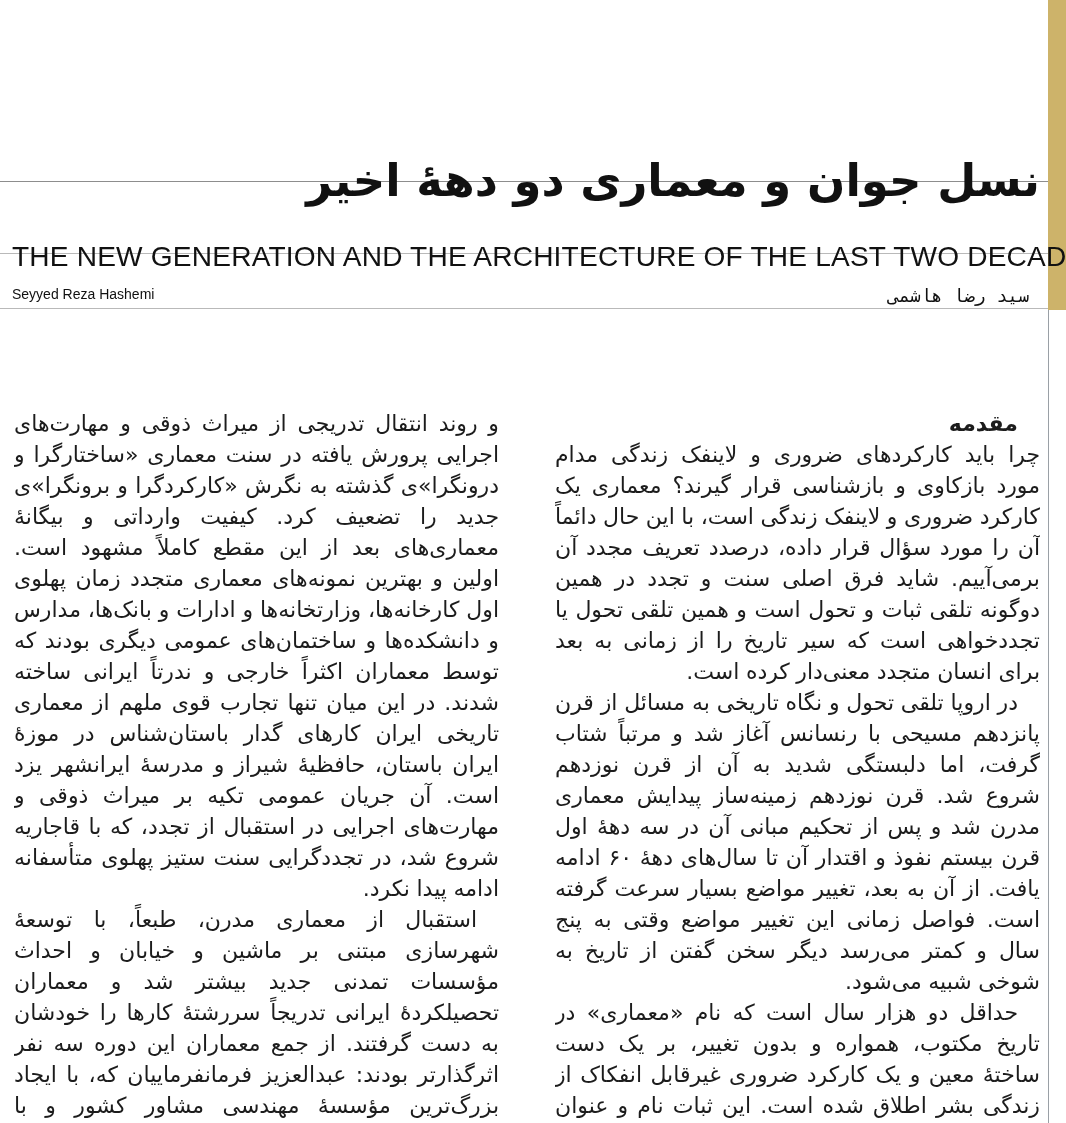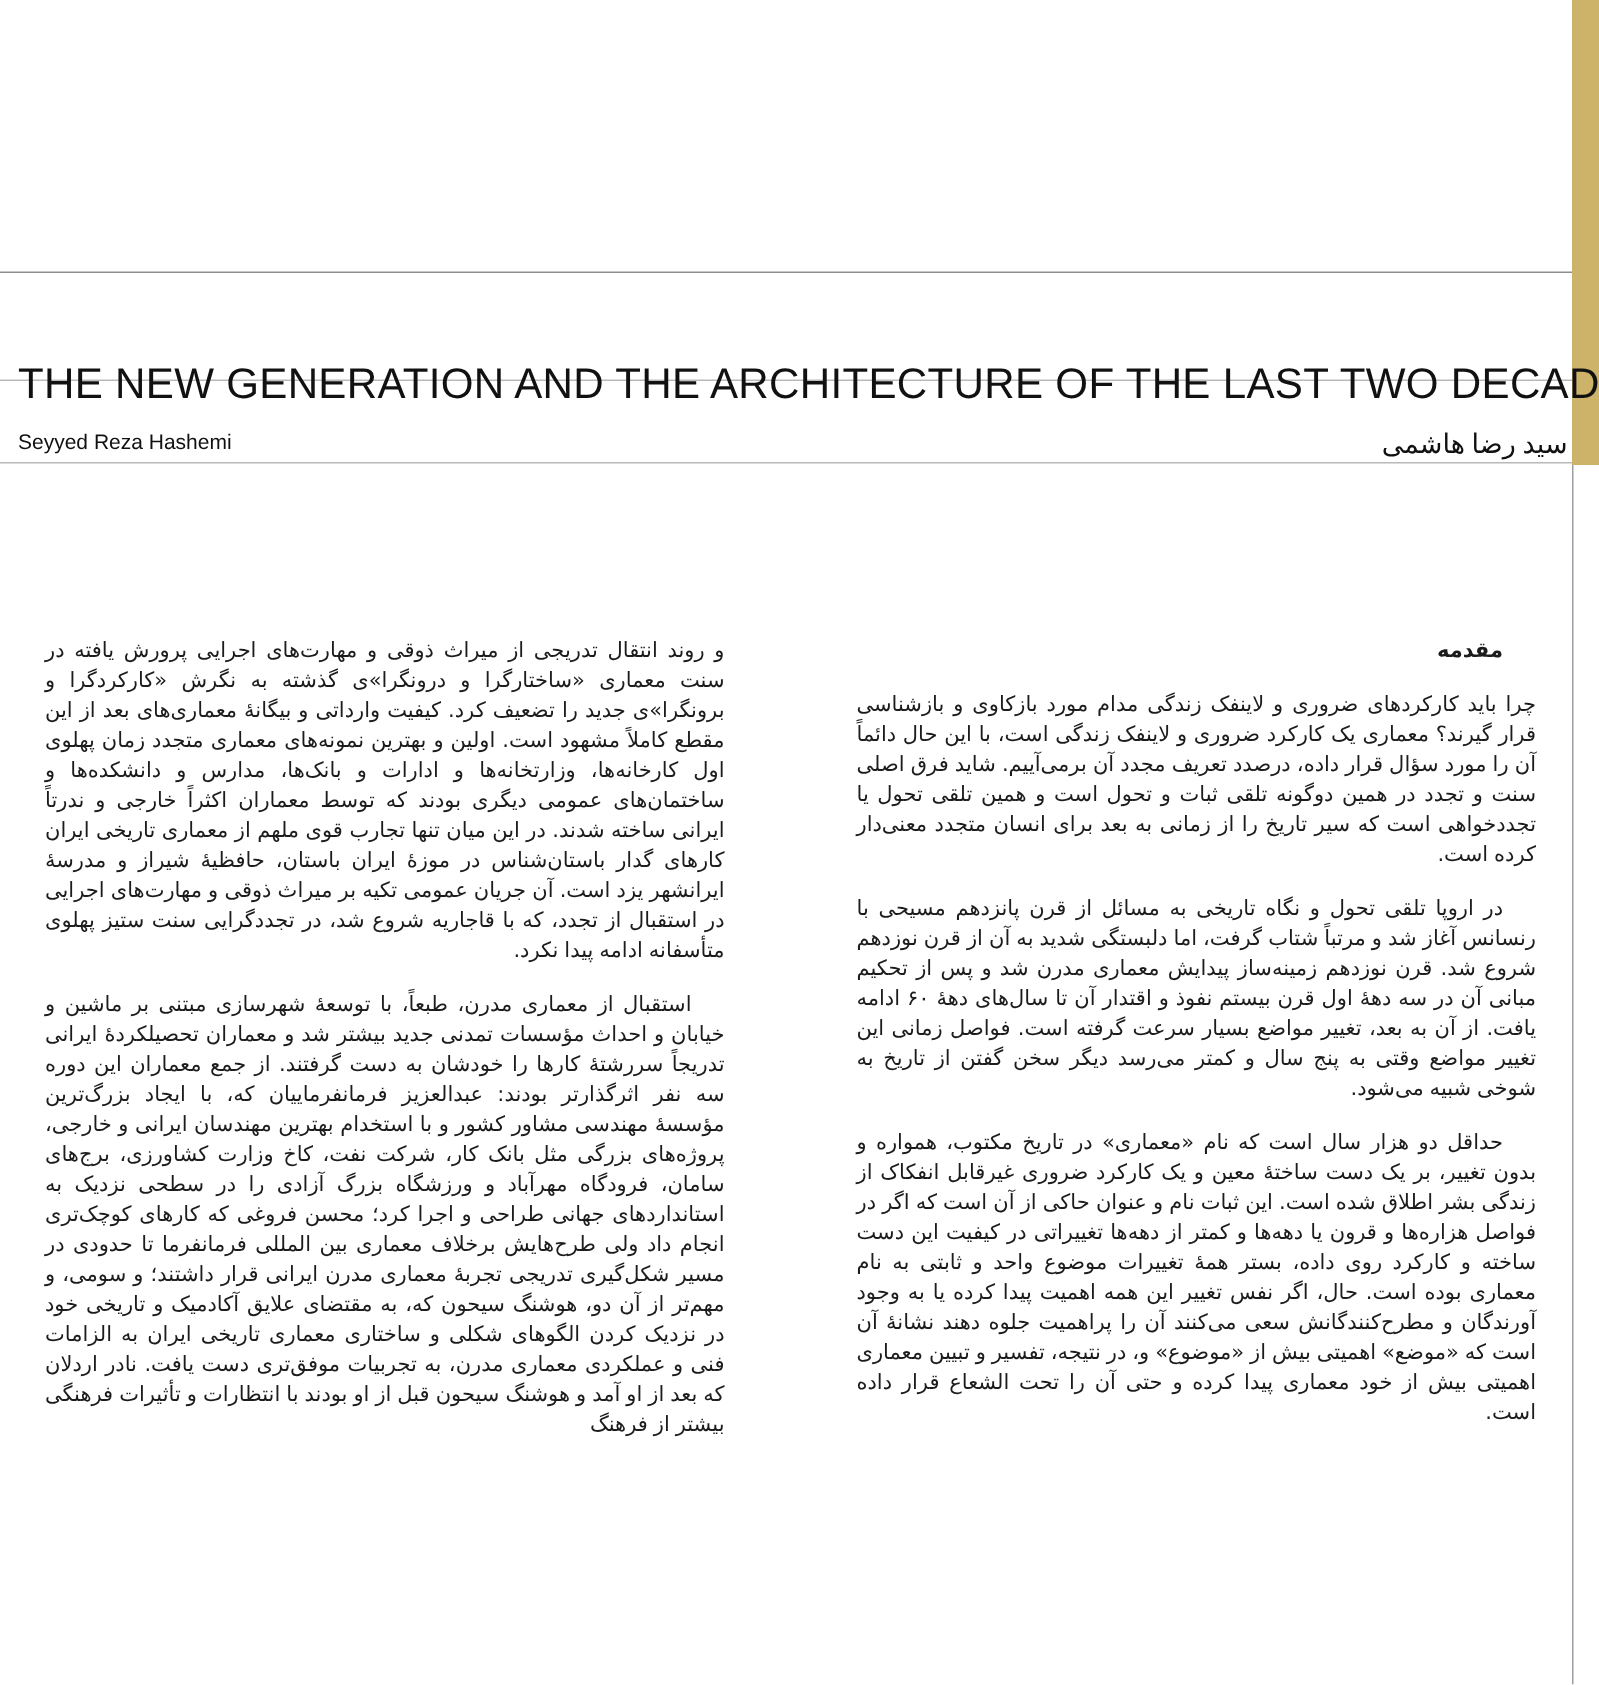--- a/index.html
+++ b/index.html
@@ -90,23 +90,23 @@
     top: 286px;
     font-family: "Liberation Sans", sans-serif;
     font-size: 14px;
     font-weight: 400;
     color: #111111;
     direction: ltr;
   }
 
   #author-fa {
     position: absolute;
-    right: 3px;
+    right: 19px;
     top: 285px;
-    font-family: Liberation Serif, serif;
+    font-family: Liberation Mono, monospace;
     font-size: 18px;
     font-weight: 400;
     color: #111111;
     direction: rtl;
     white-space: nowrap;
   }
 
   
   #body-cols {
     position: absolute;
@@ -124,24 +124,24 @@
     height: 715px;
     overflow: hidden;
     direction: rtl;
     text-align: justify;
     text-justify: inter-word;
   }
   #col-right { right: 26px; }
   #col-left  { left: 14px; }
 
   .col p {
-    margin: 16px;
+    margin: 0;
     font-family: "DejaVu Sans", sans-serif;
-    font-size: 14px;
-    line-height: 20px;
+    font-size: 22px;
+    line-height: 31px;
     color: #1c1c1c;
     text-indent: 22px;
     text-align: justify;
     word-spacing: -0.5px;
   }
   .col p.noindent { text-indent: 0; }
 
   .section-head {
     font-family: "DejaVu Sans", sans-serif;
     font-size: 15px;
@@ -158,20 +158,21 @@
 
 <div id="gold-strip"></div>
 <div id="edge-rule"></div>
 
 <header id="header">
 
   <div class="hrule" id="rule-title"></div>
   <div class="hrule" id="rule-sub"></div>
   <div class="hrule" id="rule-author"></div>
 
+  <h1 id="title-fa">نسل جوان و معماری دو دهۀ اخیر</h1>
 
   <h2 id="title-en">THE NEW GENERATION AND THE ARCHITECTURE OF THE LAST TWO DECADES</h2>
 
   <div id="author-en">Seyyed Reza Hashemi</div>
 
   <div id="author-fa">سید رضا هاشمی</div>
 
 </header>
 
 <main id="body-cols">

